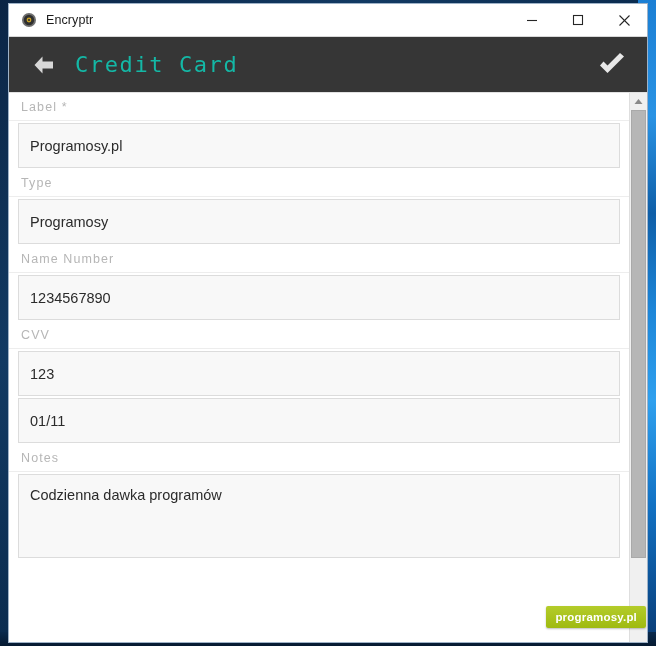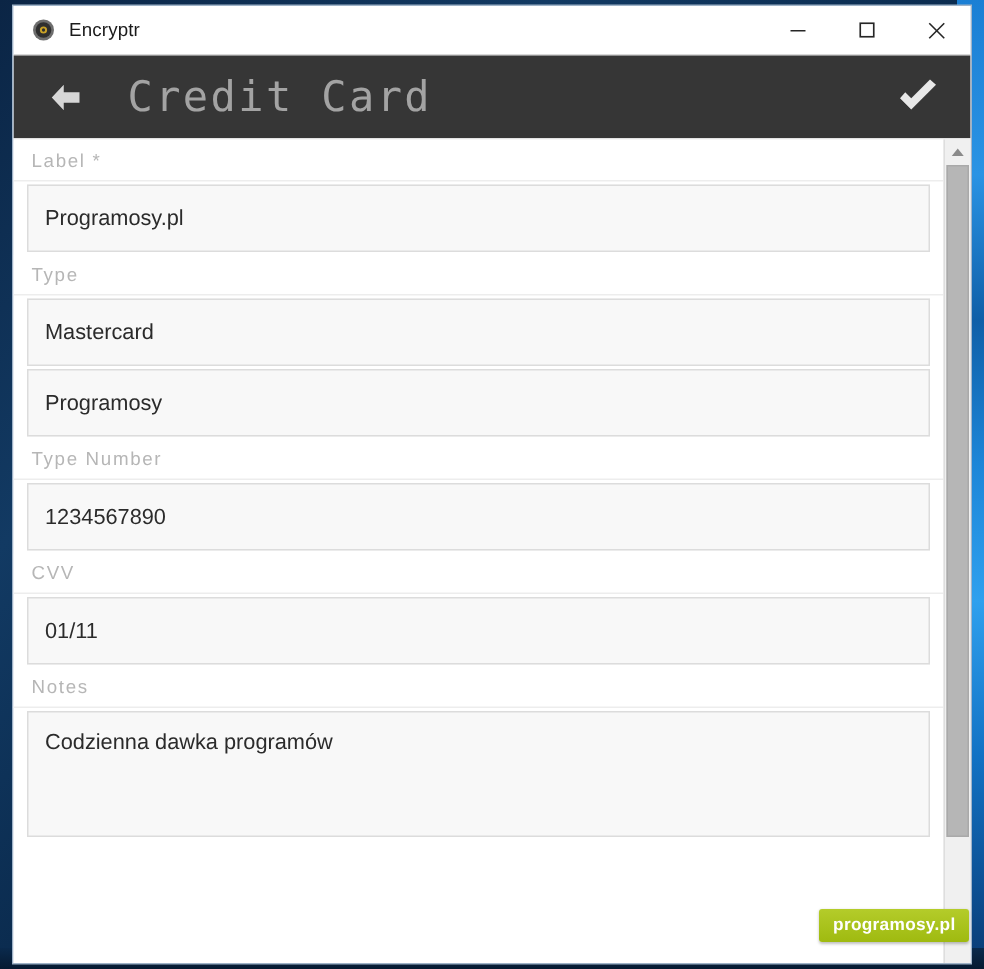--- a/index.html
+++ b/index.html
@@ -73,23 +73,23 @@
   .appbar {
     height: 55px; min-height: 55px;
     background: #363636;
     display: flex; align-items: center;
     padding: 0 0 0 22px;
     position: relative;
   }
   .back-icon { width: 26px; height: 26px; flex: 0 0 auto; cursor: pointer; }
   .back-icon svg { display: block; }
   .appbar-title {
-    margin-left: 28px;
-    color: #a3a3a3;
-    font-size: 28px;
+    margin-left: 18px;
+    color: #14b8a6;
+    font-size: 22px;
     letter-spacing: 1.6px;
     white-space: nowrap;
     font-family: "DejaVu Sans Mono", monospace;
   }
   .confirm-icon {
     margin-left: auto; margin-right: 20px;
     width: 30px; height: 30px; flex: 0 0 auto; cursor: pointer;
   }
   .confirm-icon svg { display: block; }
 
@@ -233,28 +233,28 @@
     </div>
 
     <div class="content-wrap">
 
       <div class="form-area">
 
         <div class="field-label">Label *</div>
         <div class="field-input">Programosy.pl</div>
 
         <div class="field-label">Type</div>
-        <div class="field-input">Mastercard</div>
 
         <div class="field-input">Programosy</div>
 
-        <div class="field-label">Type Number</div>
+        <div class="field-label">Name Number</div>
         <div class="field-input">1234567890</div>
 
         <div class="field-label">CVV</div>
+        <div class="field-input">123</div>
 
         <div class="field-input">01/11</div>
 
         <div class="field-label">Notes</div>
         <div class="field-input notes-box">Codzienna dawka programów</div>
 
       </div>
 
       <div class="scrollbar">
         <div class="sb-arrow">

